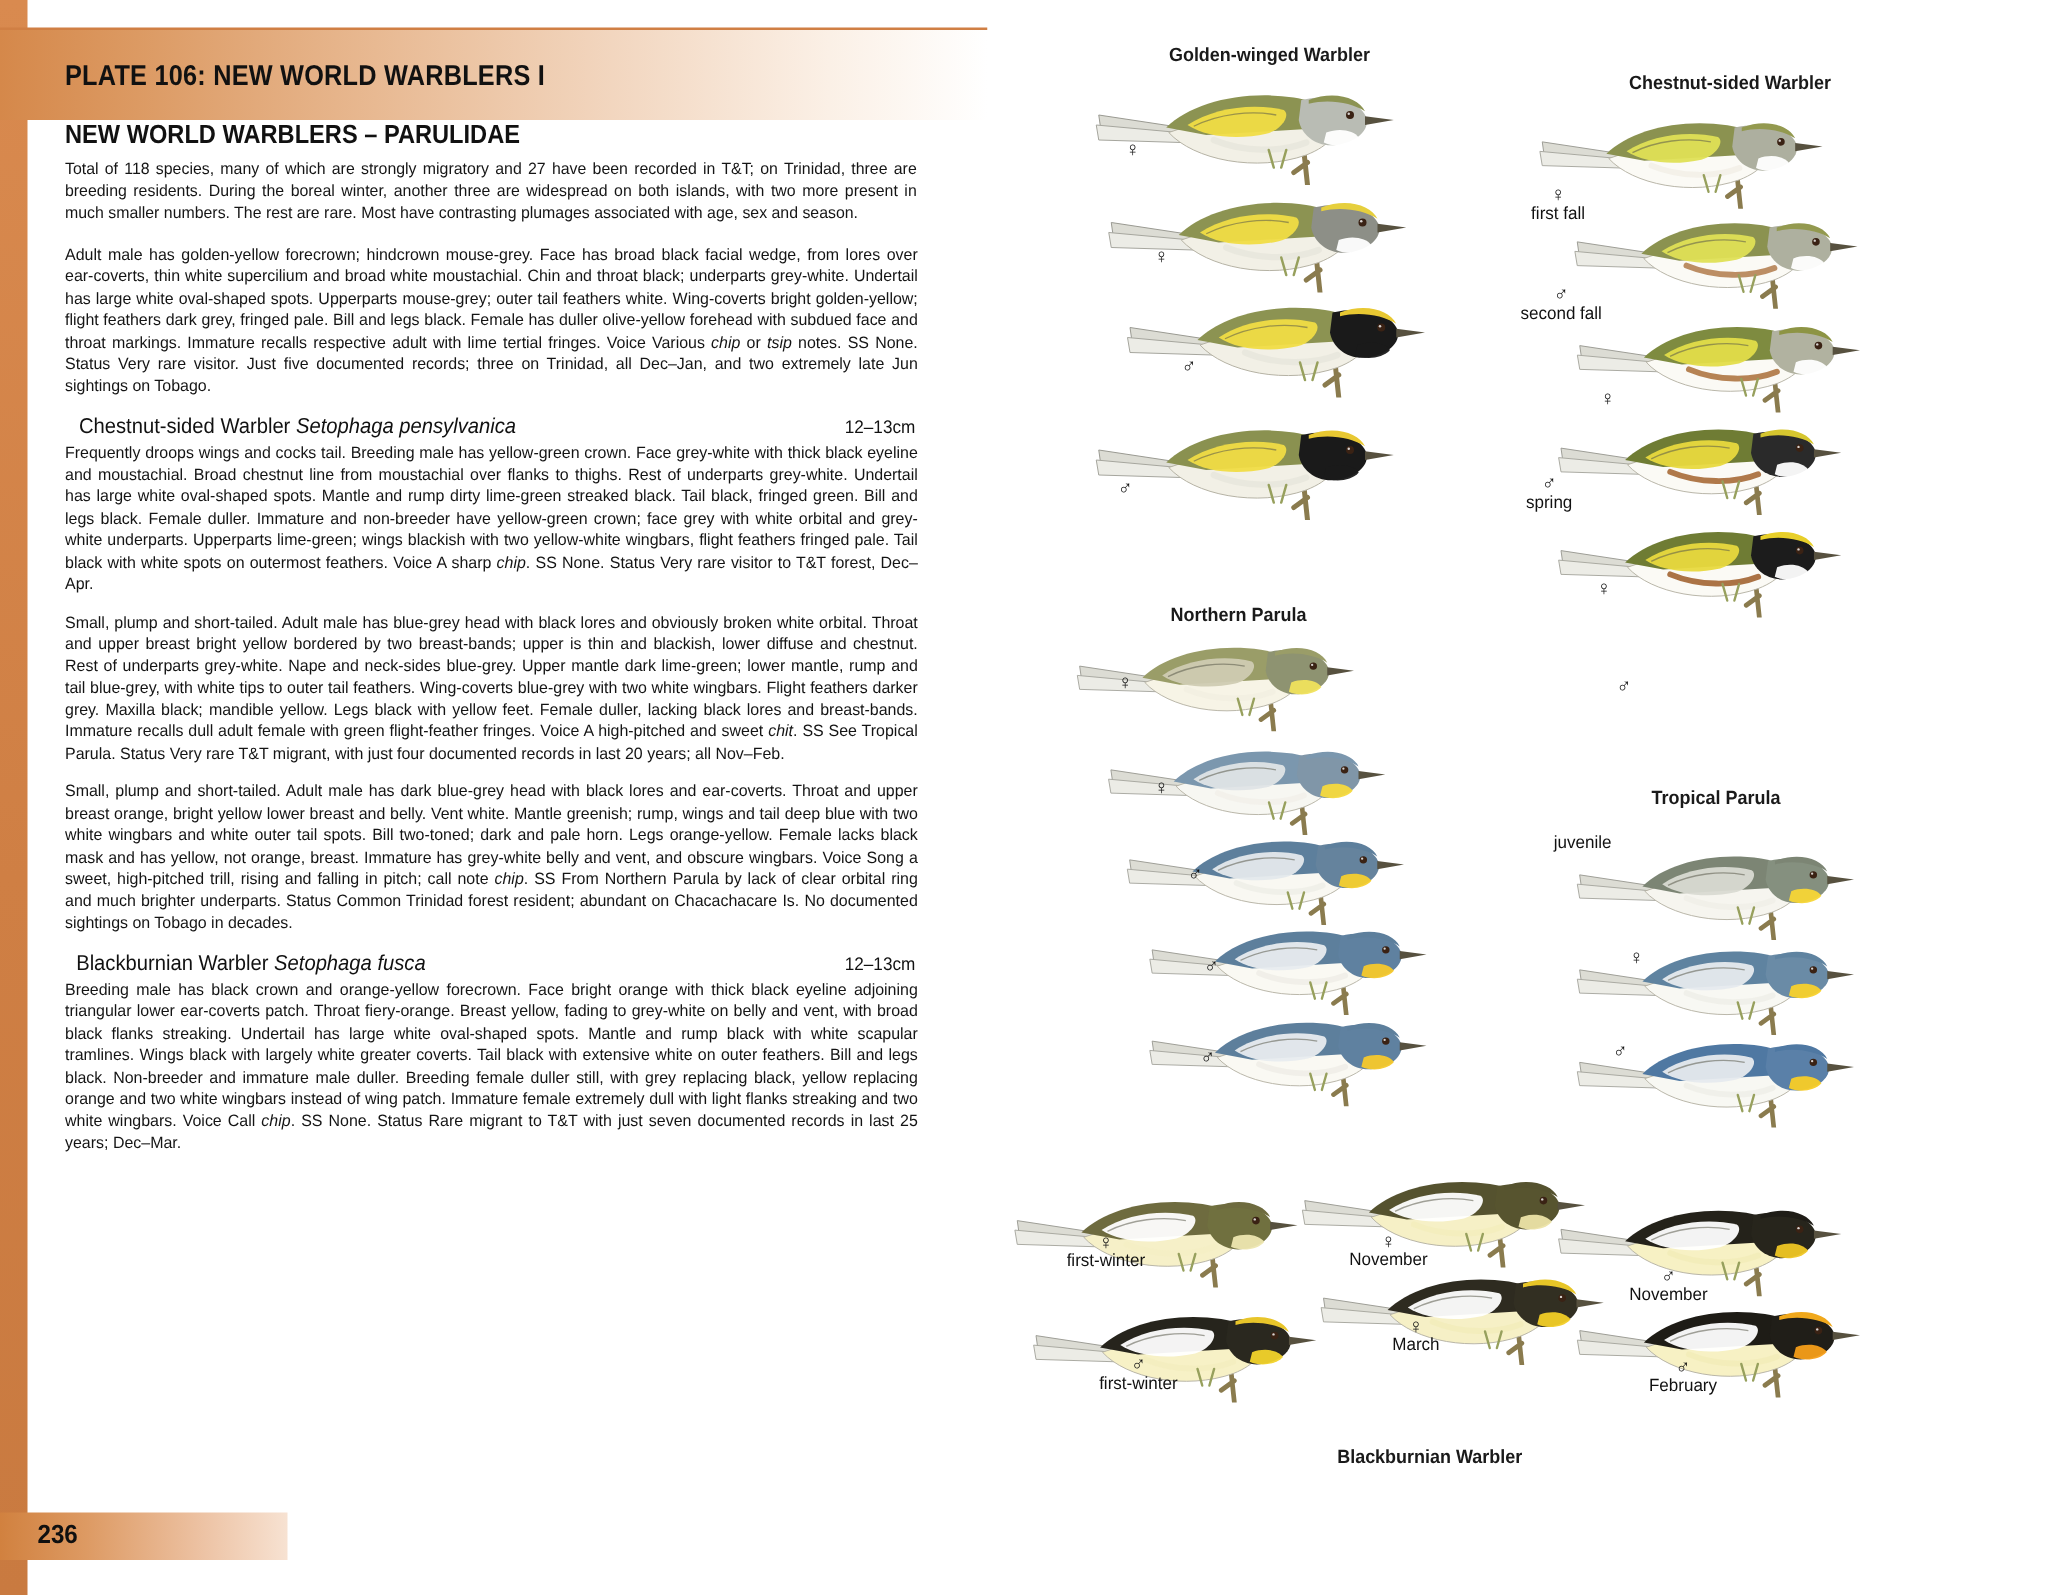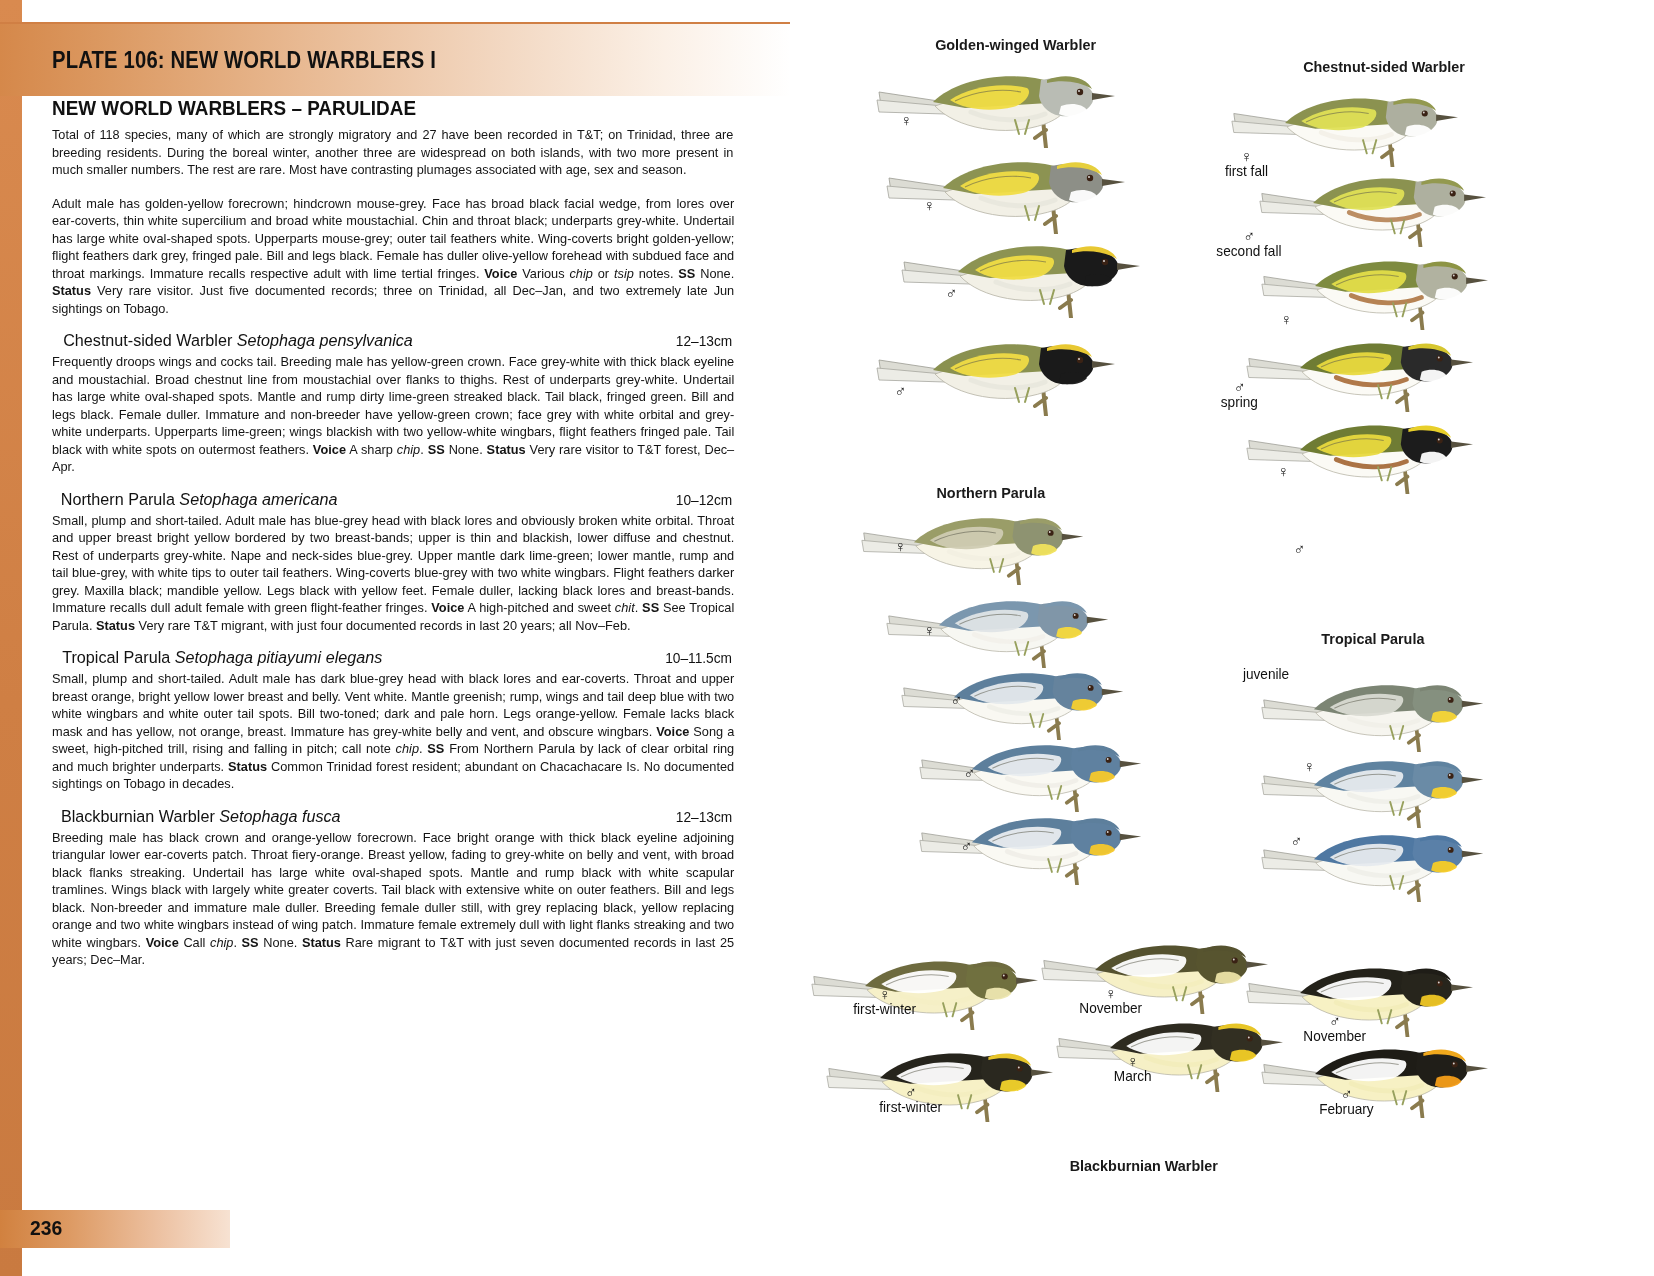--- a/index.html
+++ b/index.html
@@ -97,21 +97,21 @@
   .species-body {
     font-size: 13.1px;
     line-height: 17.5px;
     color: #141414;
     text-align: justify;
     margin: 0;
     transform: scaleX(0.975);
     transform-origin: left top;
     width: 102.6%;
   }
-  .species-body b { font-weight: bold; }
+  .species-body b { font-weight: normal; }
   .species-body i { font-style: italic; }
 
   
   .footer-band {
     position: absolute;
     left: 0;
     bottom: 28px;
     width: 230px;
     height: 38px;
     background: linear-gradient(90deg, #d1813f 0%, #dd9a63 30%, #ecc0a0 68%, #f7e2d2 100%);
@@ -178,31 +178,23 @@
         <p class="species-body">Adult male has golden-yellow forecrown; hindcrown mouse-grey. Face has broad black facial wedge, from lores over ear-coverts, thin white supercilium and broad white moustachial. Chin and throat black; underparts grey-white. Undertail has large white oval-shaped spots. Upperparts mouse-grey; outer tail feathers white. Wing-coverts bright golden-yellow; flight feathers dark grey, fringed pale. Bill and legs black. Female has duller olive-yellow forehead with subdued face and throat markings. Immature recalls respective adult with lime tertial fringes. <b>Voice</b> Various <i>chip</i> or <i>tsip</i> notes. <b>SS</b> None. <b>Status</b> Very rare visitor. Just five documented records; three on Trinidad, all Dec–Jan, and two extremely late Jun sightings on Tobago.</p>
       </div>
       <div class="species">
         <div class="species-head">
           <div class="species-name"><span>Chestnut-sided Warbler </span><span class="sci">Setophaga pensylvanica</span></div>
           <div class="species-size">12–13cm</div>
         </div>
         <p class="species-body">Frequently droops wings and cocks tail. Breeding male has yellow-green crown. Face grey-white with thick black eyeline and moustachial. Broad chestnut line from moustachial over flanks to thighs. Rest of underparts grey-white. Undertail has large white oval-shaped spots. Mantle and rump dirty lime-green streaked black. Tail black, fringed green. Bill and legs black. Female duller. Immature and non-breeder have yellow-green crown; face grey with white orbital and grey-white underparts. Upperparts lime-green; wings blackish with two yellow-white wingbars, flight feathers fringed pale. Tail black with white spots on outermost feathers. <b>Voice</b> A sharp <i>chip</i>. <b>SS</b> None. <b>Status</b> Very rare visitor to T&amp;T forest, Dec–Apr.</p>
       </div>
       <div class="species">
-        <div class="species-head">
-          <div class="species-name"><span>Northern Parula </span><span class="sci">Setophaga americana</span></div>
-          <div class="species-size">10–12cm</div>
-        </div>
         <p class="species-body">Small, plump and short-tailed. Adult male has blue-grey head with black lores and obviously broken white orbital. Throat and upper breast bright yellow bordered by two breast-bands; upper is thin and blackish, lower diffuse and chestnut. Rest of underparts grey-white. Nape and neck-sides blue-grey. Upper mantle dark lime-green; lower mantle, rump and tail blue-grey, with white tips to outer tail feathers. Wing-coverts blue-grey with two white wingbars. Flight feathers darker grey. Maxilla black; mandible yellow. Legs black with yellow feet. Female duller, lacking black lores and breast-bands. Immature recalls dull adult female with green flight-feather fringes. <b>Voice</b> A high-pitched and sweet <i>chit</i>. <b>SS</b> See Tropical Parula. <b>Status</b> Very rare T&amp;T migrant, with just four documented records in last 20 years; all Nov–Feb.</p>
       </div>
       <div class="species">
-        <div class="species-head">
-          <div class="species-name"><span>Tropical Parula </span><span class="sci">Setophaga pitiayumi elegans</span></div>
-          <div class="species-size">10–11.5cm</div>
-        </div>
         <p class="species-body">Small, plump and short-tailed. Adult male has dark blue-grey head with black lores and ear-coverts. Throat and upper breast orange, bright yellow lower breast and belly. Vent white. Mantle greenish; rump, wings and tail deep blue with two white wingbars and white outer tail spots. Bill two-toned; dark and pale horn. Legs orange-yellow. Female lacks black mask and has yellow, not orange, breast. Immature has grey-white belly and vent, and obscure wingbars. <b>Voice</b> Song a sweet, high-pitched trill, rising and falling in pitch; call note <i>chip</i>. <b>SS</b> From Northern Parula by lack of clear orbital ring and much brighter underparts. <b>Status</b> Common Trinidad forest resident; abundant on Chacachacare Is. No documented sightings on Tobago in decades.</p>
       </div>
       <div class="species">
         <div class="species-head">
           <div class="species-name"><span>Blackburnian Warbler </span><span class="sci">Setophaga fusca</span></div>
           <div class="species-size">12–13cm</div>
         </div>
         <p class="species-body">Breeding male has black crown and orange-yellow forecrown. Face bright orange with thick black eyeline adjoining triangular lower ear-coverts patch. Throat fiery-orange. Breast yellow, fading to grey-white on belly and vent, with broad black flanks streaking. Undertail has large white oval-shaped spots. Mantle and rump black with white scapular tramlines. Wings black with largely white greater coverts. Tail black with extensive white on outer feathers. Bill and legs black. Non-breeder and immature male duller. Breeding female duller still, with grey replacing black, yellow replacing orange and two white wingbars instead of wing patch. Immature female extremely dull with light flanks streaking and two white wingbars. <b>Voice</b> Call <i>chip</i>. <b>SS</b> None. <b>Status</b> Rare migrant to T&amp;T with just seven documented records in last 25 years; Dec–Mar.</p>
       </div>
     </div>

